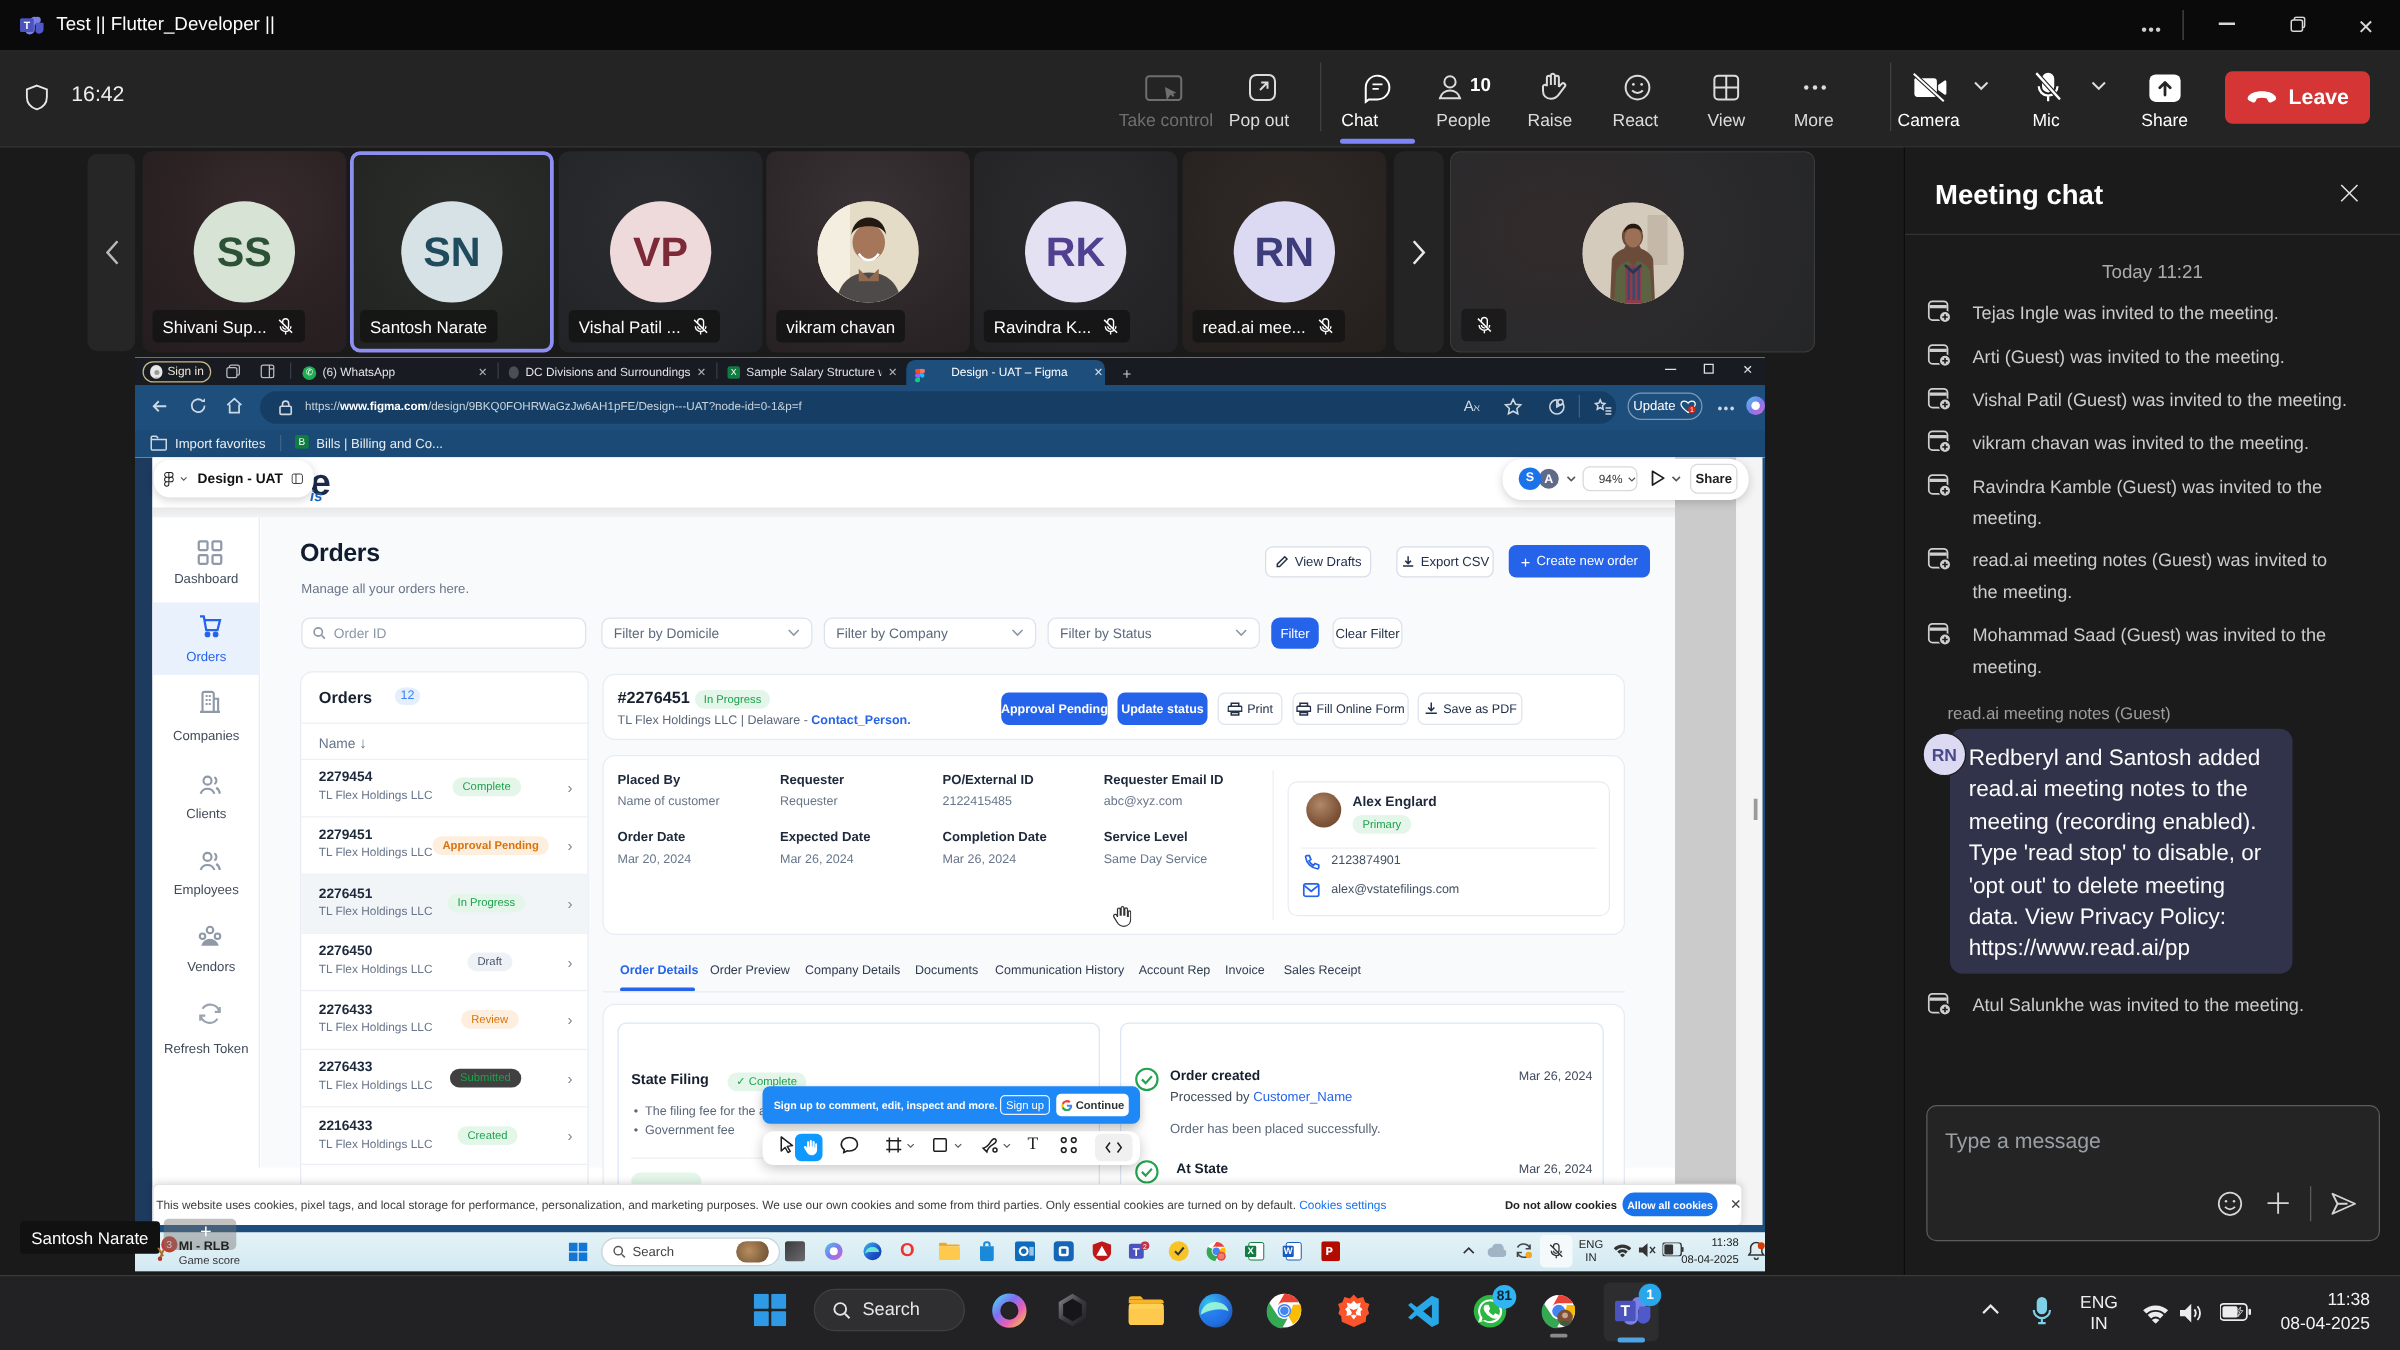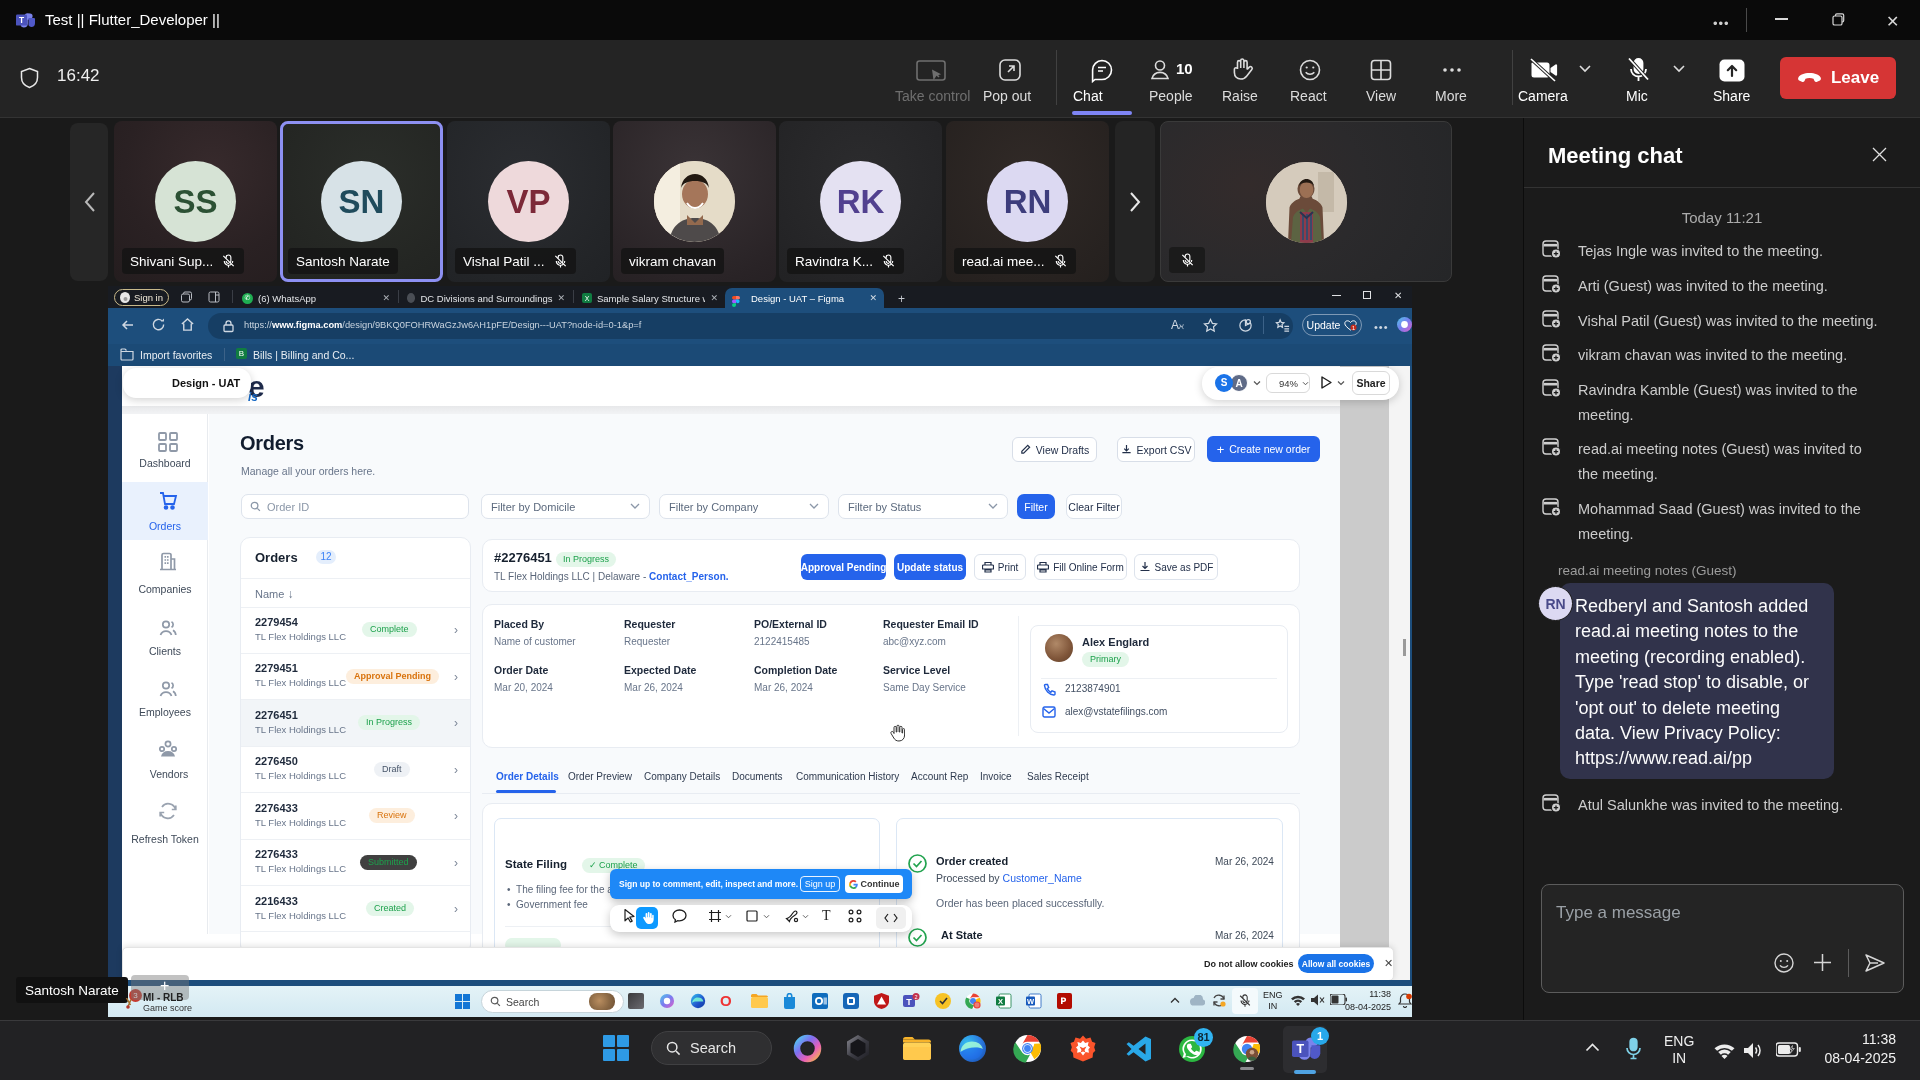--- a/index.html
+++ b/index.html
@@ -295,21 +295,21 @@
     <span style="color:#aeb2b8;font-size:9px">✕</span>
       </div>
   <div class="a" style="left:465px;top:4px;width:1px;height:13px;background:#3a3e46"></div>
 
   <div class="a" style="left:468px;top:2px;width:148px;height:20px;display:flex;align-items:center;padding:0 6px;gap:5px">
     <span style="width:10px;height:10px;background:#107c41;display:inline-flex;align-items:center;justify-content:center;color:#fff;font-size:7px;border-radius:2px">X</span>
     <span style="color:#e3e5e8;font-size:9.5px;flex:1;white-space:nowrap;overflow:hidden">Sample Salary Structure with calc</span>
     <span style="color:#aeb2b8;font-size:9px">✕</span>
       </div>
 
-  <div class="a" style="left:617px;top:2px;width:159px;height:20px;background:#1d4e7c;border-radius:7px 7px 0 0;display:flex;align-items:center;padding:0 7px;gap:11px">
+  <div class="a" style="left:617px;top:2px;width:159px;height:20px;background:#1d4e7c;border-radius:7px 7px 0 0;display:flex;align-items:center;padding:0 7px;gap:21px">
     <span style="display:inline-block;width:8px;height:11px"><svg width="8" height="11" viewBox="0 0 8 11">
             <path d="M0 1.8A1.8 1.8 0 0 1 1.8 0H4v3.6H1.8A1.8 1.8 0 0 1 0 1.8z" fill="#f24e1e"></path>
             <path d="M4 0h2.2a1.8 1.8 0 1 1 0 3.6H4z" fill="#ff7262"></path>
             <path d="M0 5.4a1.8 1.8 0 0 1 1.8-1.8H4v3.6H1.8A1.8 1.8 0 0 1 0 5.4z" fill="#a259ff"></path>
             <path d="M4 3.6h2.2a1.8 1.8 0 1 1-2.2 1.8z" fill="#1abcfe"></path>
             <path d="M0 9a1.8 1.8 0 0 1 1.8-1.8H4V9a1.8 1.8 0 1 1-4 0z" fill="#0acf83"></path>
           </svg></span>
     <span style="color:#fff;font-size:9.5px;flex:1">Design - UAT – Figma</span>
     <span style="color:#d6dde4;font-size:9px">✕</span>
       </div>
@@ -641,21 +641,21 @@
             <svg width="21" height="21" viewBox="0 0 21 21" fill="none" stroke="#22a34f" stroke-width="1.7">
               <circle cx="10.5" cy="10.5" r="8.5"></circle>
               <path d="M6.5 10.5l3 3 5-5.5"></path>
             </svg>
           </div>
     <div class="a" style="left:819px;top:563px;color:#16202e;font-size:11px;font-weight:bold">At State</div>
     <div class="a" style="left:1093px;top:564px;color:#3f4a59;font-size:10px">Mar 26, 2024</div>
    </div>
   </div>
 
-  <div class="a" style="left:15px;top:82px;width:128px;height:30px;background:#fff;border-radius:13px;box-shadow:0 2px 8px rgba(0,0,0,.18);display:flex;align-items:center;padding:0 8px;gap:19px">
+  <div class="a" style="left:15px;top:82px;width:128px;height:30px;background:#fff;border-radius:13px;box-shadow:0 2px 8px rgba(0,0,0,.18);display:flex;align-items:center;padding:0 8px;gap:5px">
     <svg width="11" height="15" viewBox="0 0 12 17" fill="none" stroke="#1e1e1e" stroke-width="1.2">
           <path d="M1 3.2A2.7 2.7 0 0 1 3.7.5H6v5.4H3.7A2.7 2.7 0 0 1 1 3.2zM6 .5h2.3a2.7 2.7 0 1 1 0 5.4H6zM1 8.6a2.7 2.7 0 0 1 2.7-2.7H6v5.4H3.7A2.7 2.7 0 0 1 1 8.6zM6 8.6a2.7 2.7 0 1 1 2.7 2.7H6zM1 14a2.7 2.7 0 0 1 2.7-2.7H6V14a2.5 2.5 0 1 1-5 0z"></path>
         </svg>
     <svg width="8" height="6" viewBox="0 0 8 6" fill="none" stroke="#555" stroke-width="1.2">
           <path d="M1 1.5l3 3 3-3"></path>
         </svg>
     <span style="color:#111;font-size:11px;font-weight:bold;margin-left:3px">Design - UAT</span>
     <svg width="13" height="12" viewBox="0 0 14 13" fill="none" stroke="#333" stroke-width="1.1" style="margin-left:2px">
           <rect x="1" y="1" width="12" height="11" rx="2"></rect>
           <path d="M5.5 1v11"></path>
@@ -752,20 +752,21 @@
           <circle cx="11" cy="11" r="1.9" fill="none" stroke="#1e1e1e" stroke-width="1.2"></circle>
         </svg>
       </div>
   <div class="a" style="left:768px;top:621px;width:30px;height:22px;background:#f0f0f0;border-radius:5px;display:flex;align-items:center;justify-content:center;z-index:6">
         <svg width="14" height="10" viewBox="0 0 14 10" fill="none" stroke="#1e1e1e" stroke-width="1.2">
           <path d="M4 1L1 5l3 4M10 1l3 4-3 4"></path>
         </svg>
       </div>
 
   <div class="a" style="left:14px;top:661px;width:1272px;height:34px;background:#fff;border-radius:5px;box-shadow:0 -1px 6px rgba(0,0,0,.12);border:1px solid #e4e4e4;z-index:7"></div>
+  <div class="a" style="left:17px;top:673px;color:#3c3c3c;font-size:9.5px;z-index:8">This website uses cookies, pixel tags, and local storage for performance, personalization, and marketing purposes. We use our own cookies and some from third parties. Only essential cookies are turned on by default. <span style="color:#1a73e8">Cookies settings</span></div>
   <div class="a" style="left:1096px;top:673px;color:#222;font-size:9px;font-weight:bold;z-index:8">Do not allow cookies</div>
   <div class="a" style="left:1190px;top:668px;width:76px;height:19px;background:#1a73e8;border-radius:10px;color:#fff;font-size:8.5px;font-weight:bold;display:flex;align-items:center;justify-content:center;z-index:8">Allow all cookies</div>
   <div class="a" style="left:1276px;top:671px;color:#444;font-size:11px;z-index:8">✕</div>
 
   <div class="a" style="left:0;top:694px;width:1304px;height:6px;background:#1d4e7c;z-index:9"></div>
   <div class="a" style="left:0;top:700px;width:1304px;height:31px;background:linear-gradient(#e4f3f7,#d3e9f2);z-index:9"></div>
   <div class="a" style="left:347px;top:708px;z-index:10">
         <svg width="15" height="15" viewBox="0 0 15 15">
           <rect x="0" y="0" width="7" height="7" fill="#1376d5"></rect>
           <rect x="8" y="0" width="7" height="7" fill="#1376d5"></rect>

